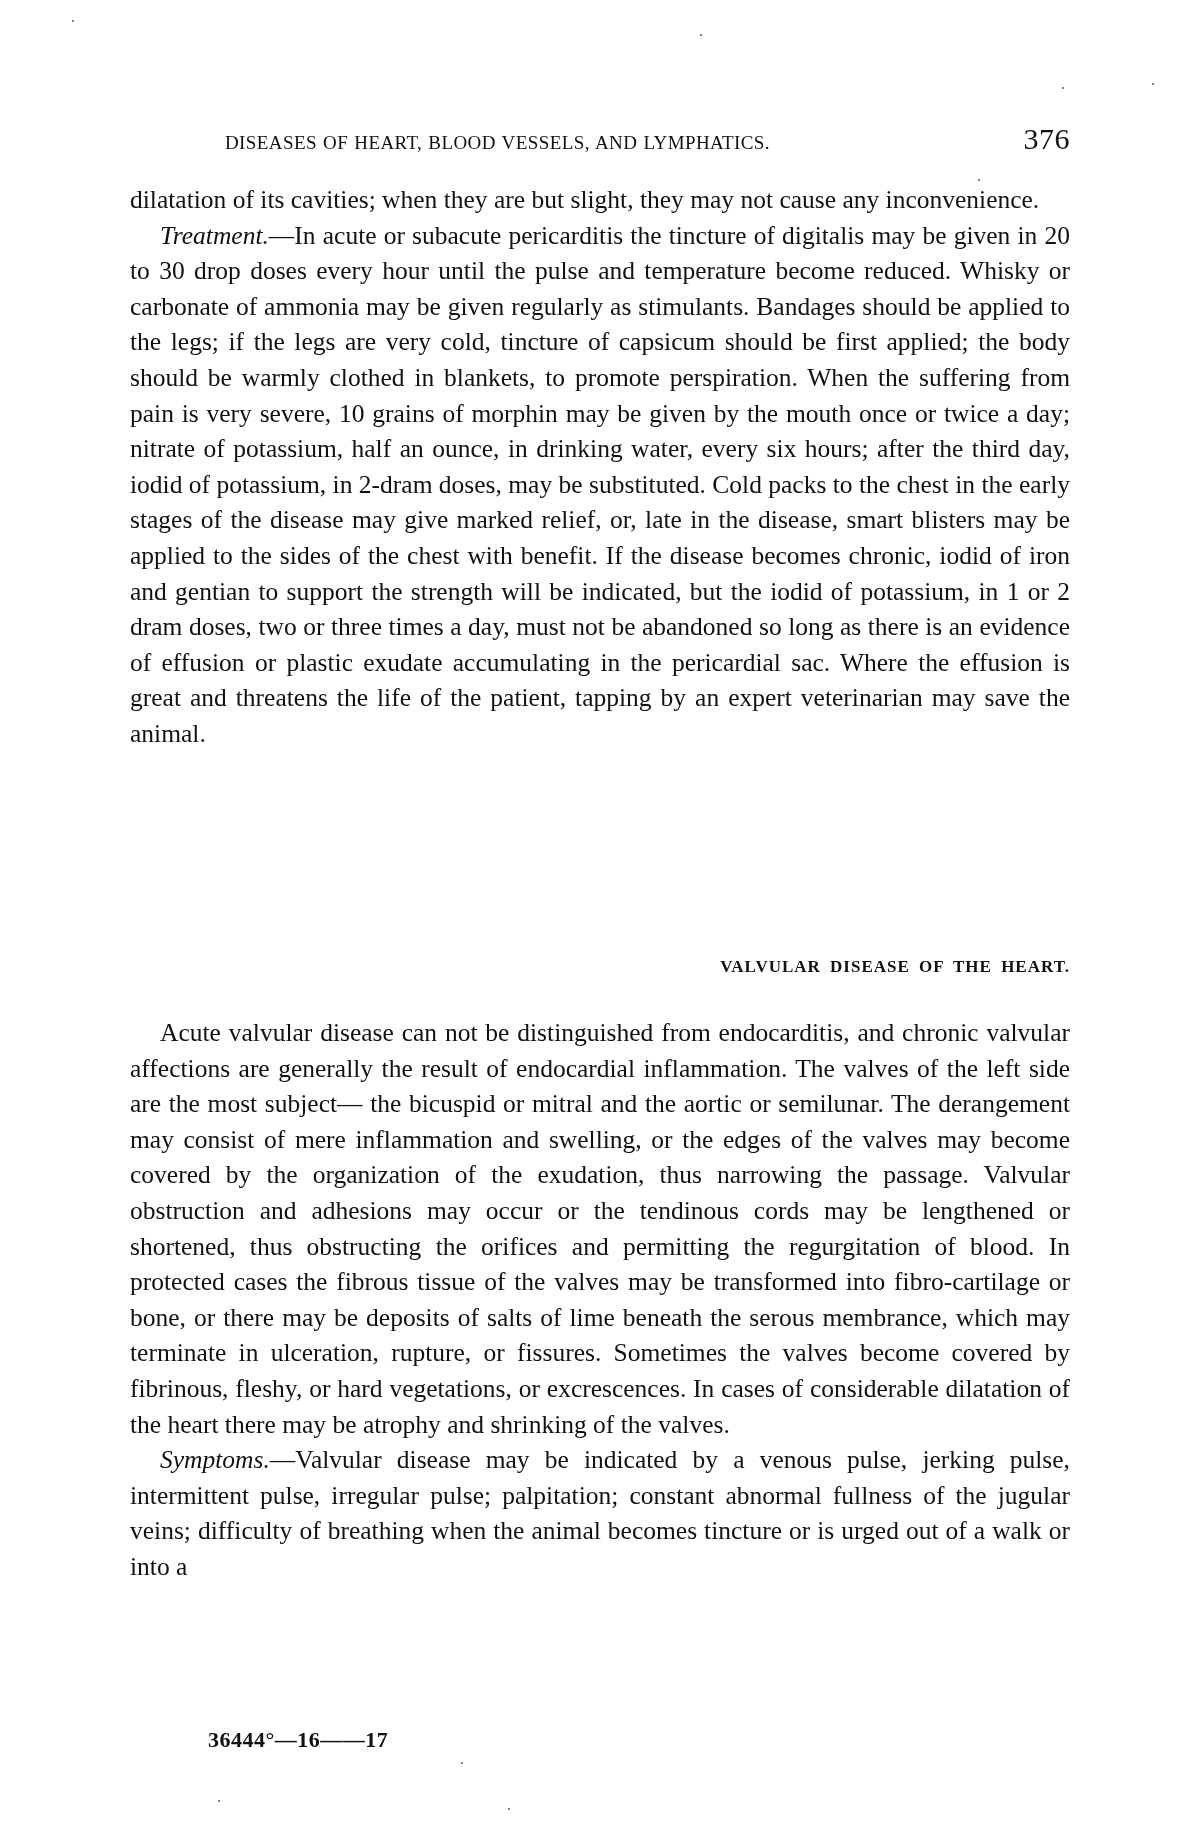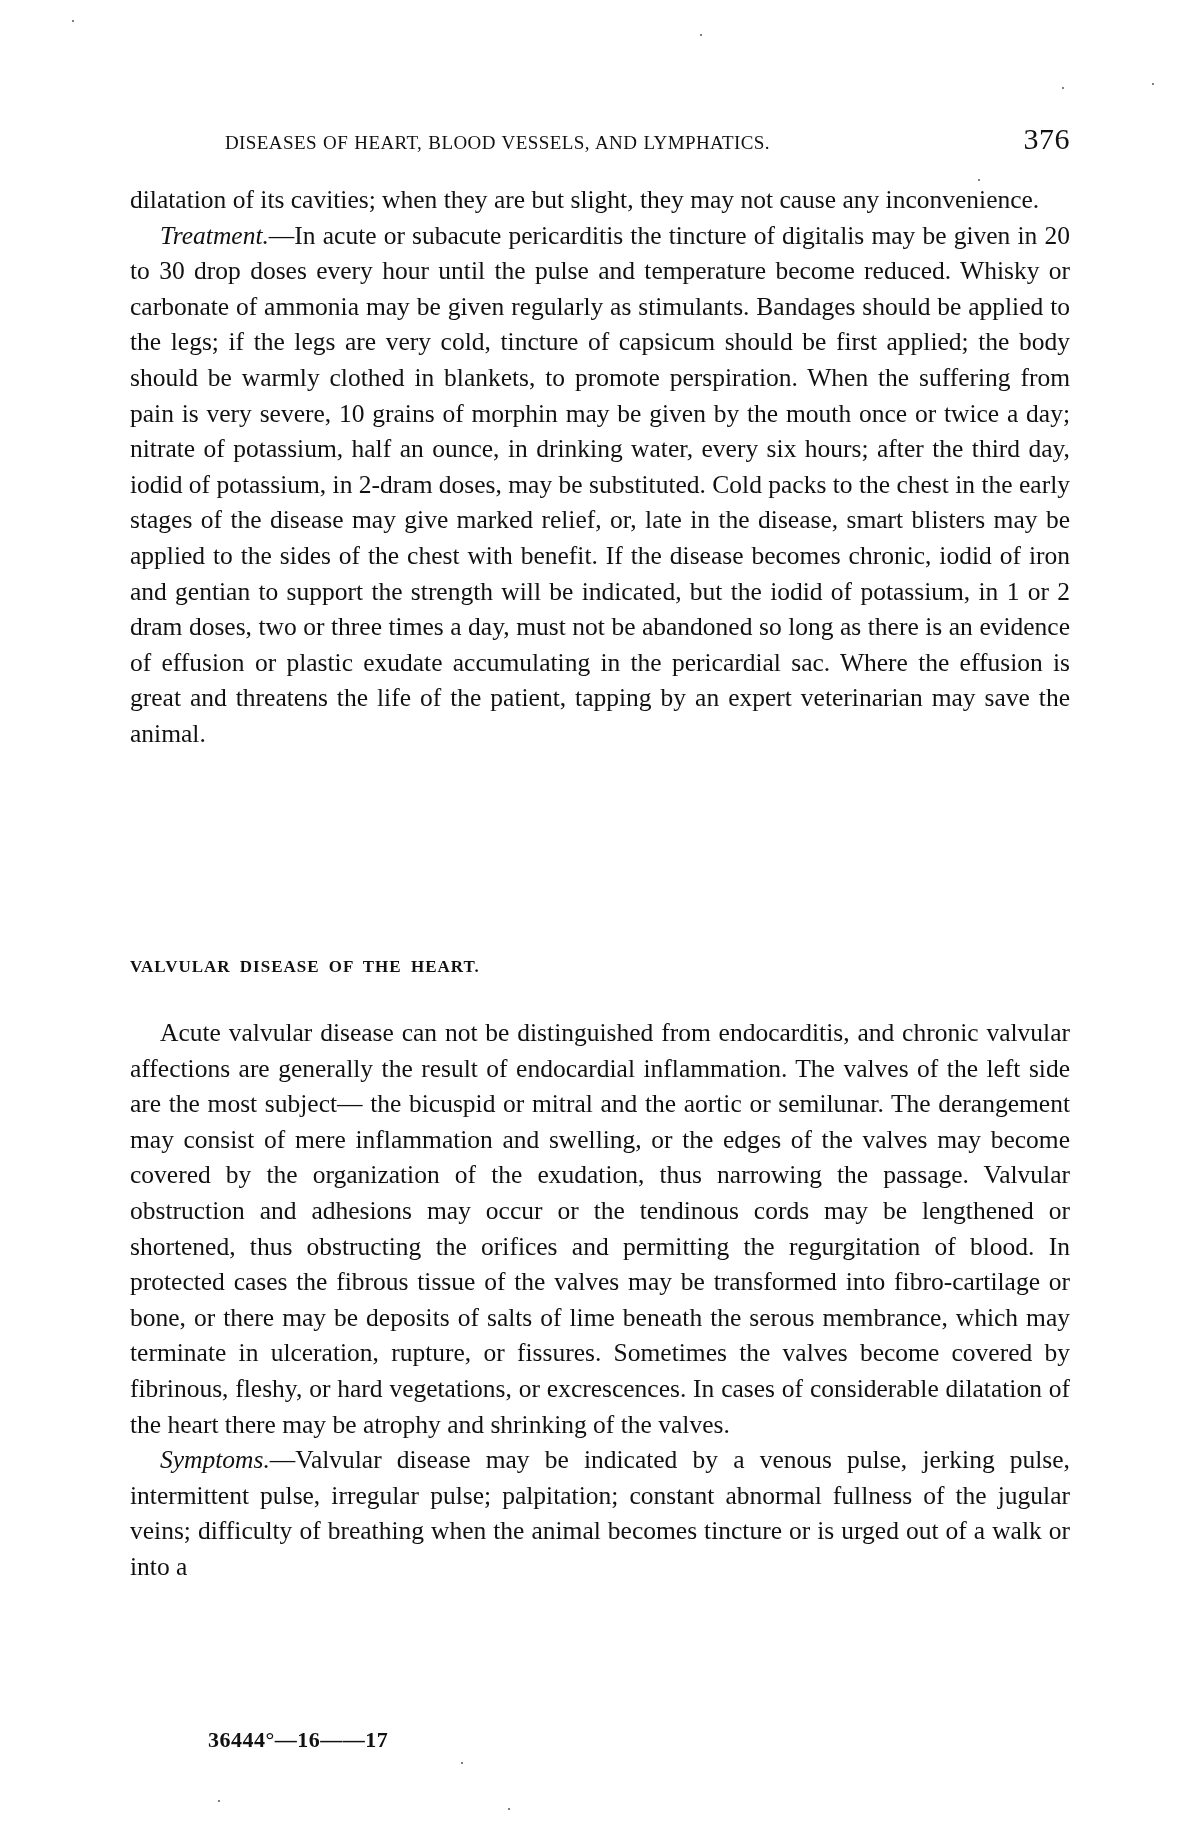--- a/index.html
+++ b/index.html
@@ -55,21 +55,21 @@
     hyphens: manual;
   }
   .para.indent { text-indent: 30px; }
   .para .run-in { font-style: italic; }
   .block-1 { top: 182px; }
   .section-heading {
     position: absolute;
     left: 130px;
     width: 940px;
     top: 957px;
-    text-align: left;
+    text-align: right;
     font-size: 17px;
     font-weight: bold;
     letter-spacing: 1px;
     word-spacing: 4px;
   }
   .block-2 { top: 1015px; }
   .footer-sig {
     position: absolute;
     left: 208px;
     top: 1727px;

